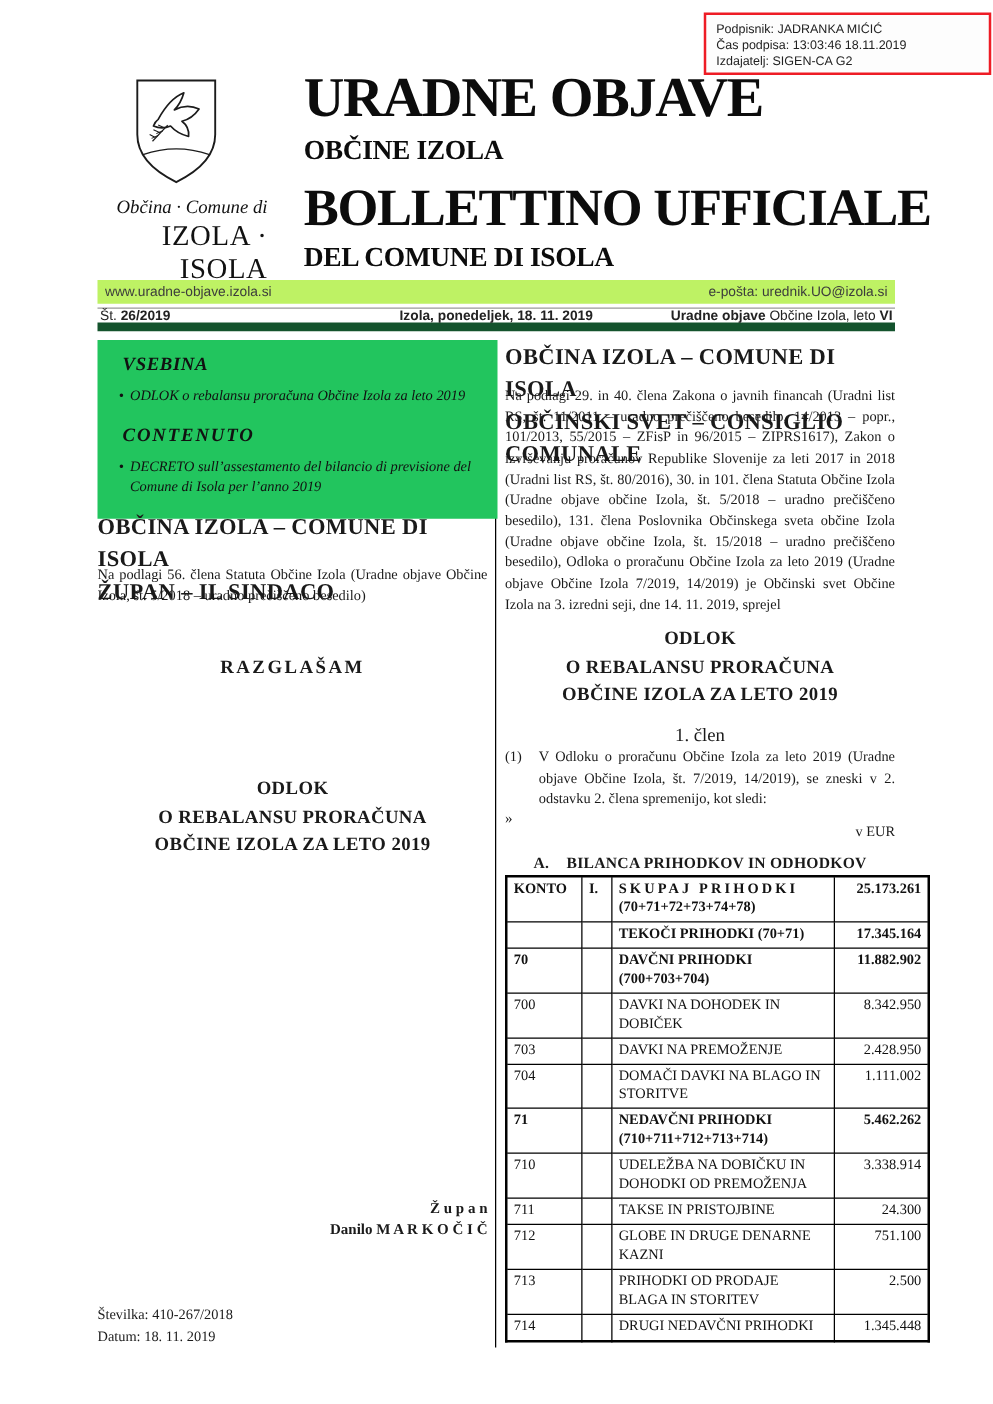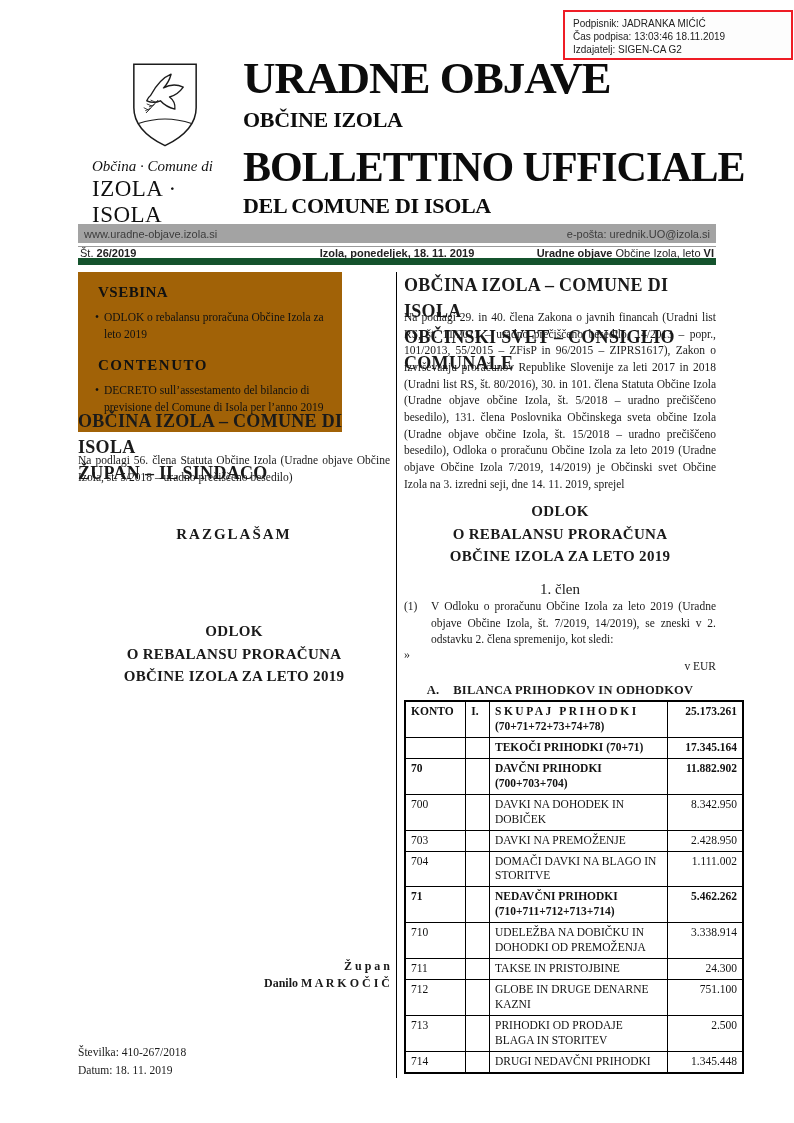--- a/index.html
+++ b/index.html
@@ -10,52 +10,52 @@
     font-family:"Liberation Serif", serif; color:#1a1a1a;
   }
   
   .sig-box {
     position:absolute; left:563px; top:10px; width:230px; height:50px;
     border:2px solid #ee1c25; background:#fdfdfd;
     padding:5px 8px 4px 8px;
     font-family:"Liberation Sans", sans-serif; font-size:10px; line-height:1.3; color:#222;
   }
   
-  .logo-block { position:absolute; left:92px; top:62px; width:146px; text-align:left; }
+  .logo-block { position:absolute; left:68px; top:62px; width:146px; text-align:right; }
   .logo-block svg { display:block; margin:0 auto; }
   .logo-line1 { font-style:italic; font-size:15px; margin-top:10px; color:#111; }
   .logo-line2 { font-size:23px; letter-spacing:0.5px; margin-top:1px; color:#111; }
   .titles { position:absolute; left:243px; top:56px; width:475px; }
   .title-big { font-weight:bold; font-size:45px; line-height:1.0; letter-spacing:-1px; white-space:nowrap; color:#0c0c0c; }
   .title-small { font-weight:bold; font-size:22px; line-height:1.0; letter-spacing:-0.3px; color:#0c0c0c; }
   .t2 { margin-top:8px; }
   .t3 { margin-top:15px; font-size:42px; }
   .t4 { margin-top:7px; }
   
   .bar1 {
     position:absolute; left:78px; top:224px; width:638px; height:19px;
-    background:#a3a3a3; display:flex; justify-content:space-between; align-items:center;
+    background:#bef264; display:flex; justify-content:space-between; align-items:center;
     padding:0 6px; font-family:"Liberation Sans", sans-serif; font-size:11px; color:#3c3c3c;
   }
   .bar2 {
     position:absolute; left:78px; top:246px; width:638px; height:19px;
     border-top:1px solid #9a9a9a; border-bottom:7px solid #14532d;
     display:flex; align-items:center; padding:0 2px;
     font-family:"Liberation Sans", sans-serif; font-size:11px; color:#222;
   }
   .bar2 .seg { flex:1; }
   .bar2 .seg.c { text-align:center; font-weight:bold; }
   .bar2 .seg.r { text-align:right; }
   .b { font-weight:bold; }
   
   .divider { position:absolute; left:396px; top:272px; width:1px; height:806px; background:#000; }
   
   .toc-box {
-    position:absolute; left:78px; top:272px; width:264px;
-    background:#a16207; padding:12px 10px 16px 12px;
+    position:absolute; left:78px; top:272px; width:320px;
+    background:#22c55e; padding:12px 10px 16px 12px;font-style:italic;
   }
   .toc-h { font-weight:bold; font-size:15px; letter-spacing:0.5px; margin-left:8px; color:#111; }
   .toc-h2 { margin-top:15px; letter-spacing:1.5px; }
   .toc-item { display:flex; margin-top:8px; font-size:11.5px; line-height:1.45; color:#111; }
   .toc-item .bullet { width:14px; flex:none; text-align:center; }
   
   .lcol { position:absolute; left:78px; width:312px; }
   .org { font-weight:bold; font-size:18px; line-height:1.45; letter-spacing:0.3px; }
   .para { font-size:11.5px; line-height:1.45; text-align:justify; }
   .center-b { text-align:center; font-weight:bold; font-size:15px; }

